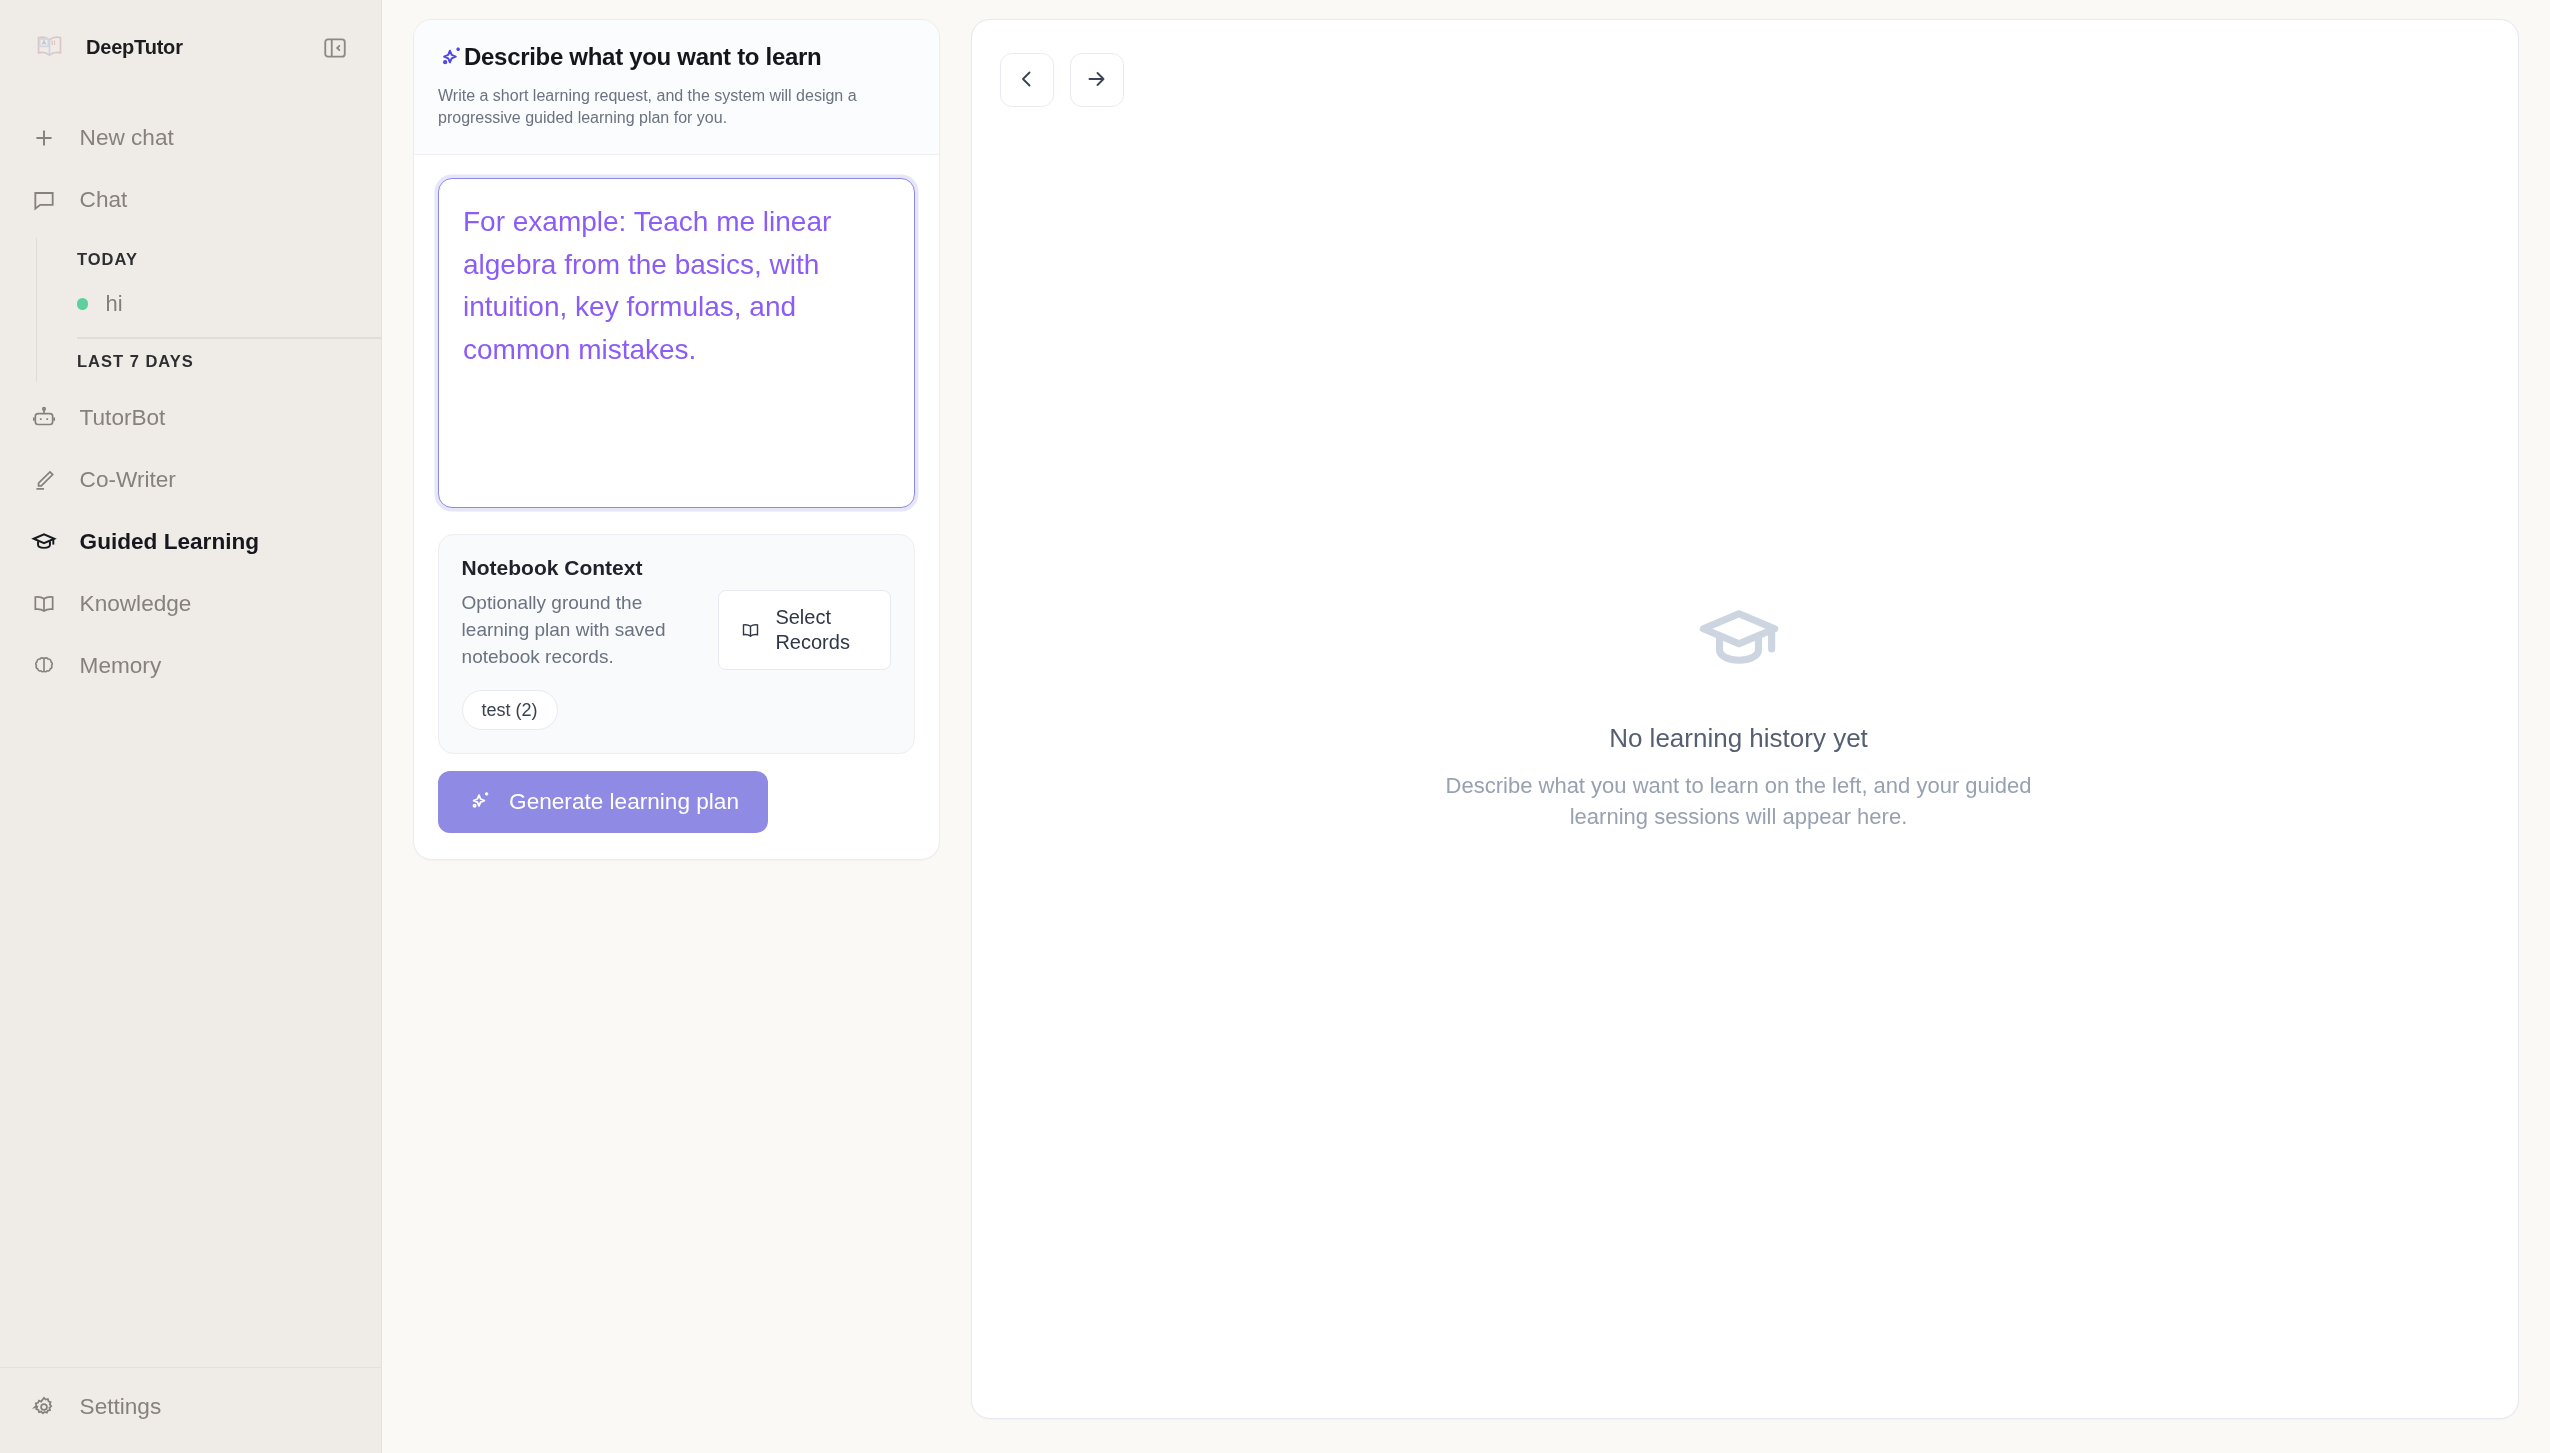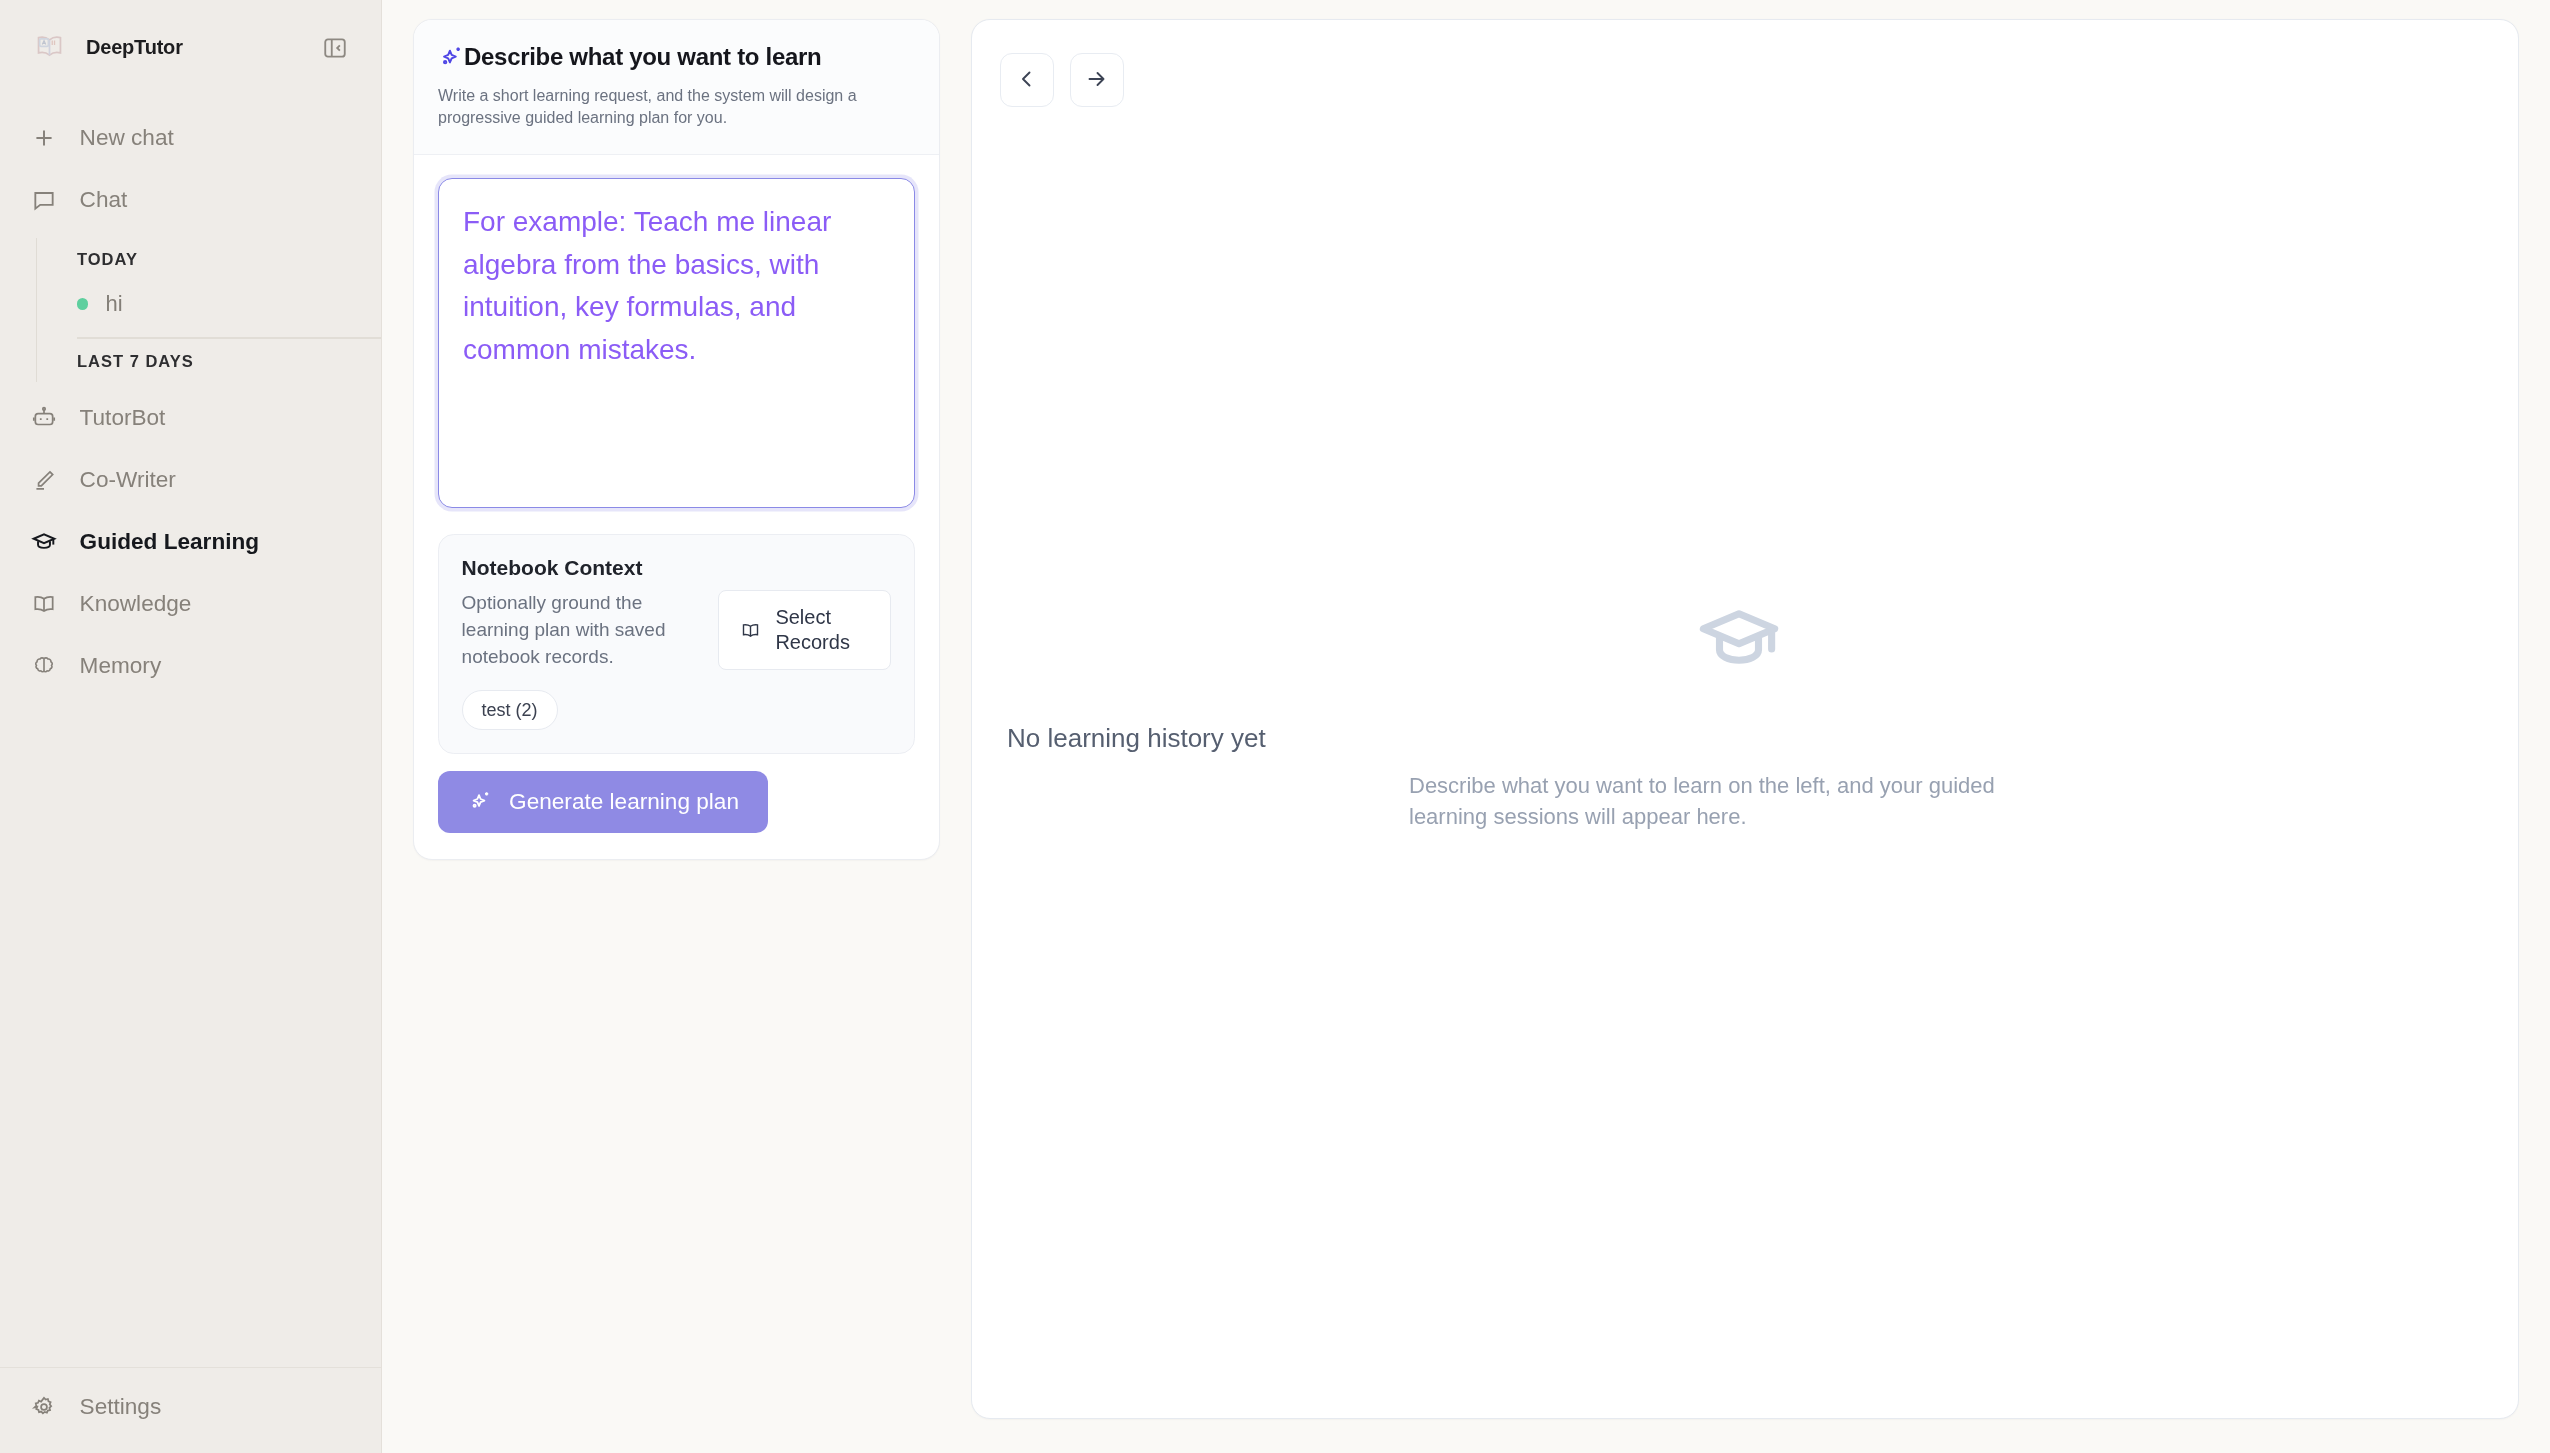--- a/index.html
+++ b/index.html
@@ -225,20 +225,21 @@
     border-radius: 12px;
     background: #fff;
     display: flex; align-items: center; justify-content: center;
     color: #3c4354;
   }
   .empty {
     position: absolute;
     left: 0; right: 13px;
     top: 50%;
     transform: translateY(-52%);
+    text-align: center;
     padding: 0 35px;
   }
   .empty-ico { display: flex; justify-content: center; color: #cdd5e1; }
   .empty-title {
     margin-top: 38px;
     font-size: 26px;
     color: #565f70;
   }
   .empty-sub {
     margin-top: 15.6px;

